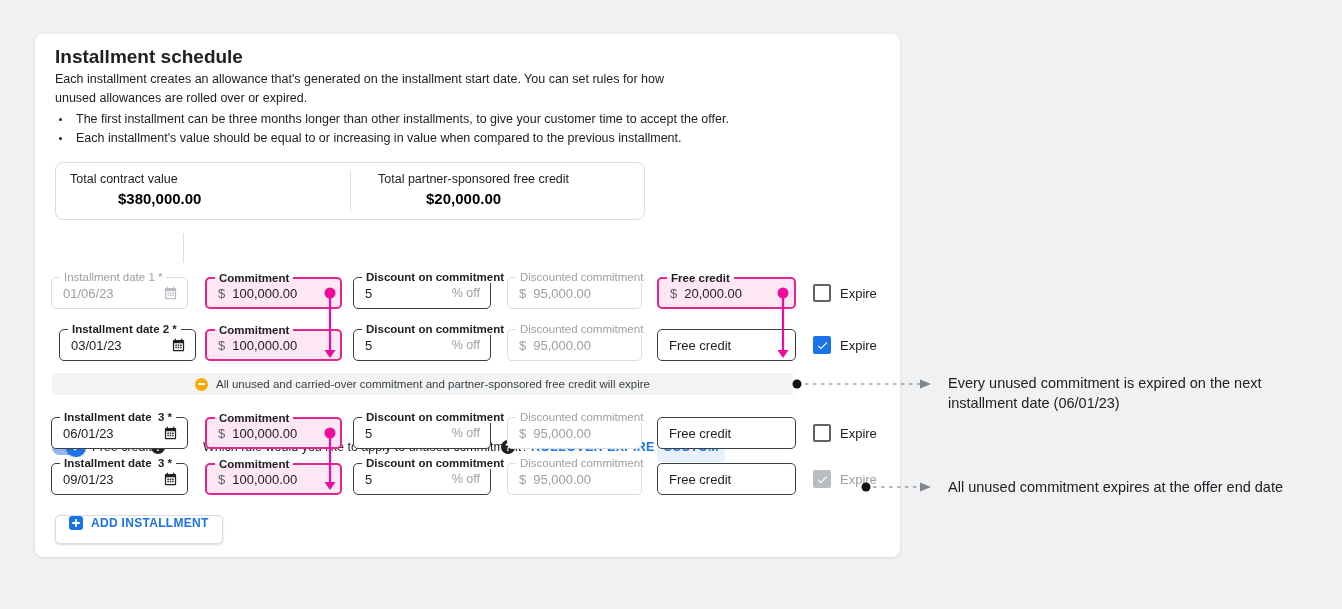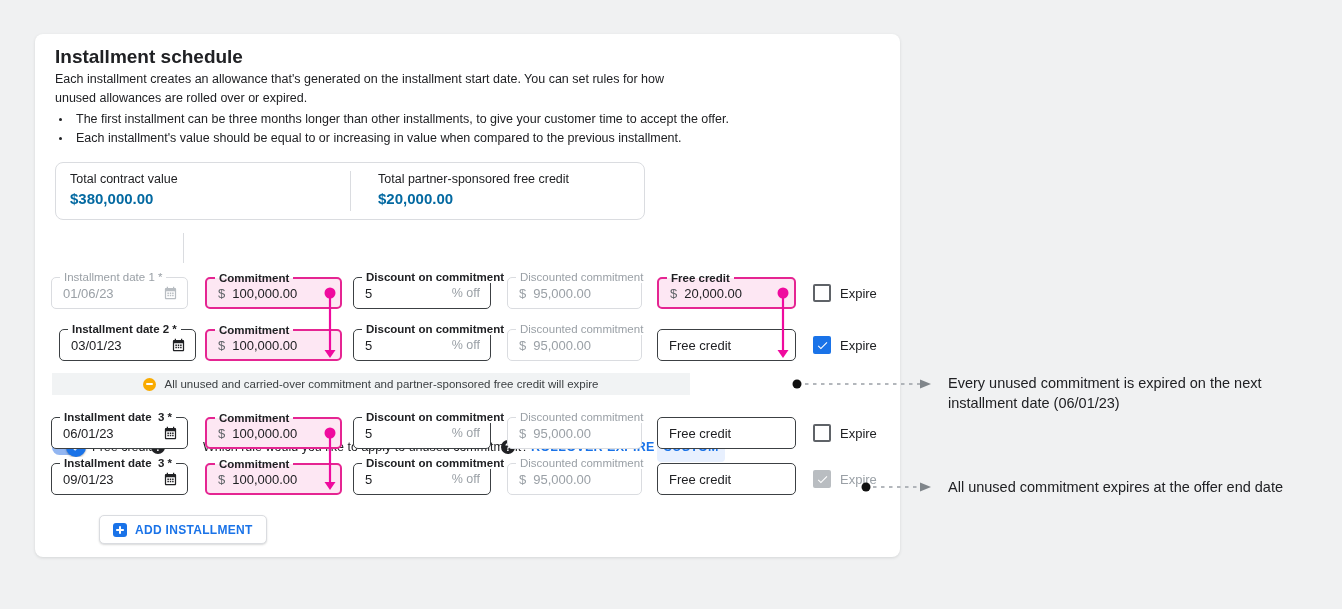--- a/index.html
+++ b/index.html
@@ -12,21 +12,21 @@
   .title { position:absolute; left:20px; top:12px; font-size:19px; font-weight:bold; color:#202124; }
   .desc  { position:absolute; left:20px; top:36px; width:628px; font-size:12.5px; line-height:18.5px; color:#202124; }
   .bullets { position:absolute; left:24px; top:76px; }
   .bullet { display:flex; align-items:flex-start; line-height:19px; font-size:12.5px; color:#202124;gap:6px; }
   .bullet .dot { width:3px; height:3px; border-radius:50%; background:#202124; margin:8px 8px 0 0; flex:none; }
 
   .totals { position:absolute; left:20px; top:128px; width:590px; height:58px;
             border:1px solid #dadce0; border-radius:8px; background:#fff; }
   .totals .vdiv { position:absolute; left:294px; top:8px; bottom:8px; width:1px; background:#dadce0; }
   .tlabel { position:absolute; top:9px; font-size:12.5px; color:#202124; }
-  .tvalue { position:absolute; top:27px; font-size:15px; font-weight:bold; color:#0369a1; }
+  .tvalue { position:absolute; top:27px; font-size:15px; font-weight:bold; color:#000000;margin-left:48px; }
 
   .controls { position:absolute; left:0; top:199px; width:100%; height:30px; }
   .switch { position:absolute; left:17px; top:207px; width:32px; height:15px; border-radius:8px; background:#93b6f1; cursor:pointer; }
   .switch .thumb { position:absolute; right:-2px; top:-3px; width:20px; height:20px; border-radius:50%;
                    background:#1a73e8; display:flex; align-items:center; justify-content:center; box-shadow:0 1px 2px rgba(0,0,0,.3); }
   .toggle-label { position:absolute; left:57px; top:207px; font-size:12.5px; color:#202124; }
   .help { position:absolute; width:14px; height:14px; border-radius:50%; background:#202124; color:#fff;
           font-size:10px; font-weight:bold; display:flex; align-items:center; justify-content:center; top:207px; }
   .ctrl-div { position:absolute; left:148px; top:0; width:1px; height:30px; background:#dadce0; }
   .question { position:absolute; left:168px; top:207px; font-size:12.5px; color:#202124; }
@@ -51,29 +51,29 @@
   .disabled .cal { color:#b8bdc2; }
 
   .cb { position:absolute; left:778px; top:7px; width:18px; height:18px; border-radius:2px;
         display:flex; align-items:center; justify-content:center; cursor:pointer; }
   .cb.unchecked { border:2px solid #5f6368; background:#fff; }
   .cb.checked { background:#1a73e8; }
   .cb.checked.cb-disabled { background:#b9bdc1; cursor:default; }
   .cb-label { position:absolute; left:805px; top:50%; transform:translateY(-50%); font-size:13px; color:#202124; }
   .cb-label.muted { color:#9aa0a6; }
 
-  .banner { position:absolute; left:17px; top:339px; width:638px; height:22px; background:#f1f3f4;
+  .banner { position:absolute; left:17px; top:339px; width:741px; height:22px; background:#f1f3f4;
             display:flex; align-items:center; justify-content:center; gap:8px; }
   .banner-icon { width:13px; height:13px; border-radius:50%; background:#f9ab00; position:relative; flex:none; }
   .banner-icon::after { content:""; position:absolute; left:3px; top:5.5px; width:7px; height:2px; background:#fff; border-radius:1px; }
   .banner-text { font-size:11.5px; color:#3c4043; }
 
-  .add-btn { position:absolute; left:20px; top:481px; height:29px; display:inline-flex; align-items:center; gap:8px;
+  .add-btn { position:absolute; left:20px; top:481px; height:29px; display:inline-flex; gap:8px;
              padding:0 13px; background:#fff; border:1px solid #dadce0; border-radius:5px;
-             box-shadow:0 1px 2px rgba(60,64,67,.2); cursor:pointer;margin-left:44px; }
+             box-shadow:0 1px 2px rgba(60,64,67,.2); cursor:pointer; }
   .add-btn .lbl { font-size:12px; font-weight:bold; letter-spacing:.3px; color:#1a73e8; }
 
   .overlay { position:absolute; left:0; top:0; width:1342px; height:609px; pointer-events:none; }
 
   .annot { position:absolute; font-size:14.5px; line-height:20px; color:#202124; }
   #annot-1 { left:948px; top:373px; width:352px; }
   #annot-2 { left:948px; top:477px; white-space:nowrap; }
 </style>
 </head>
 <body>

